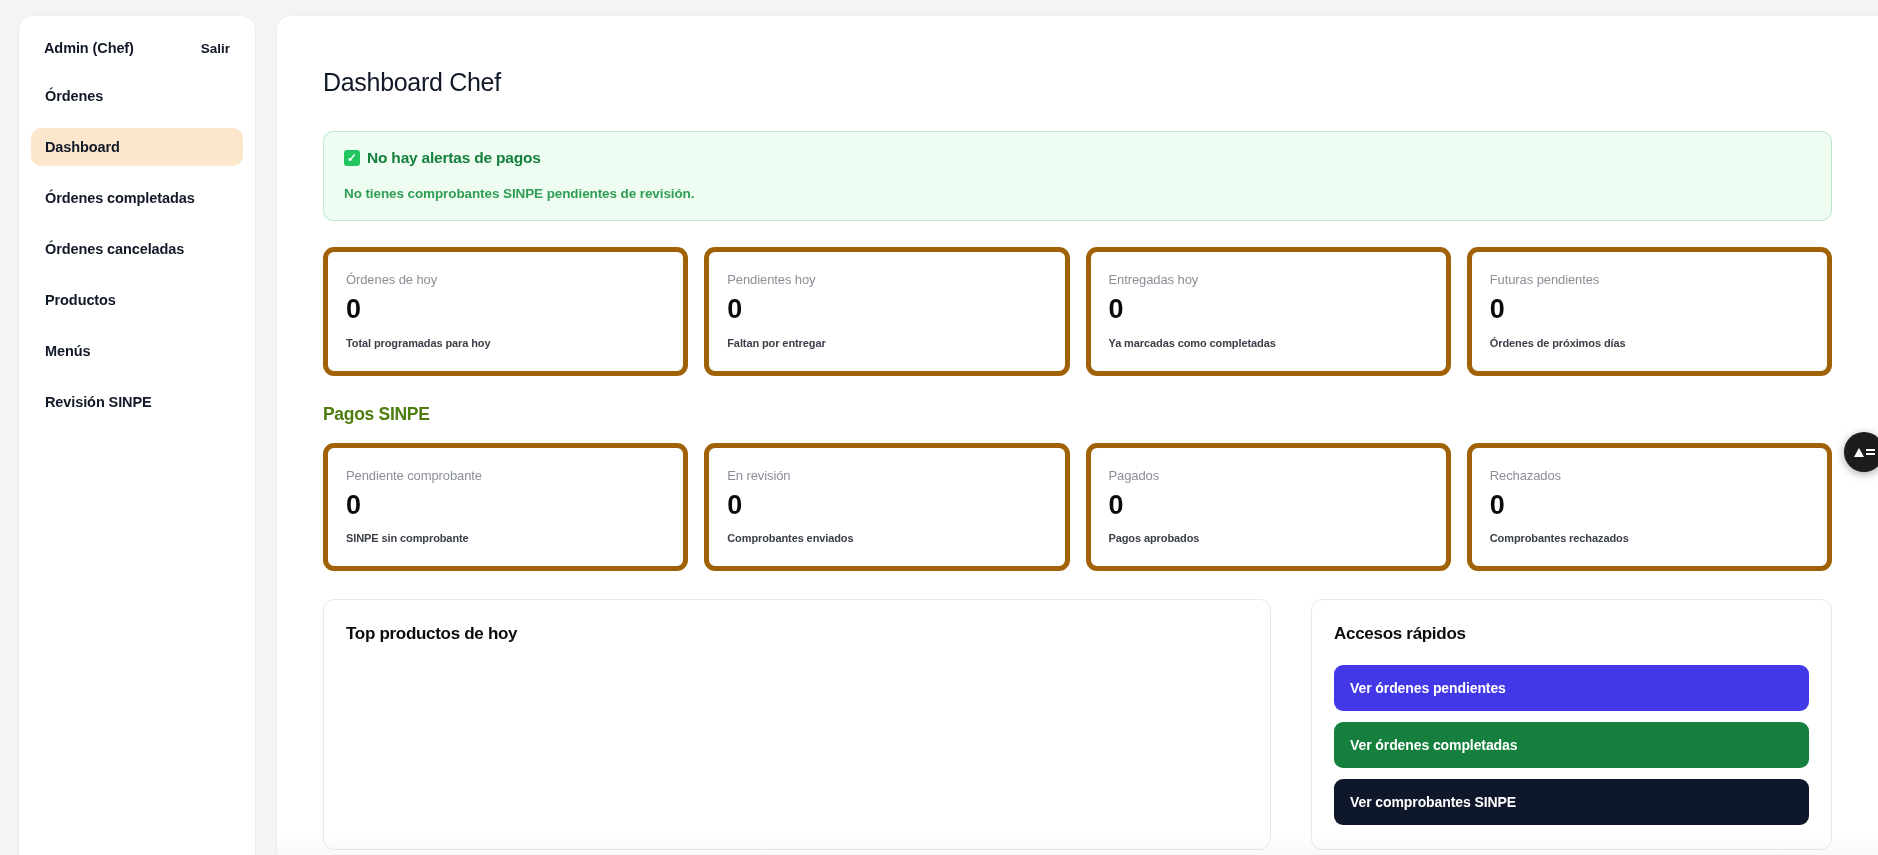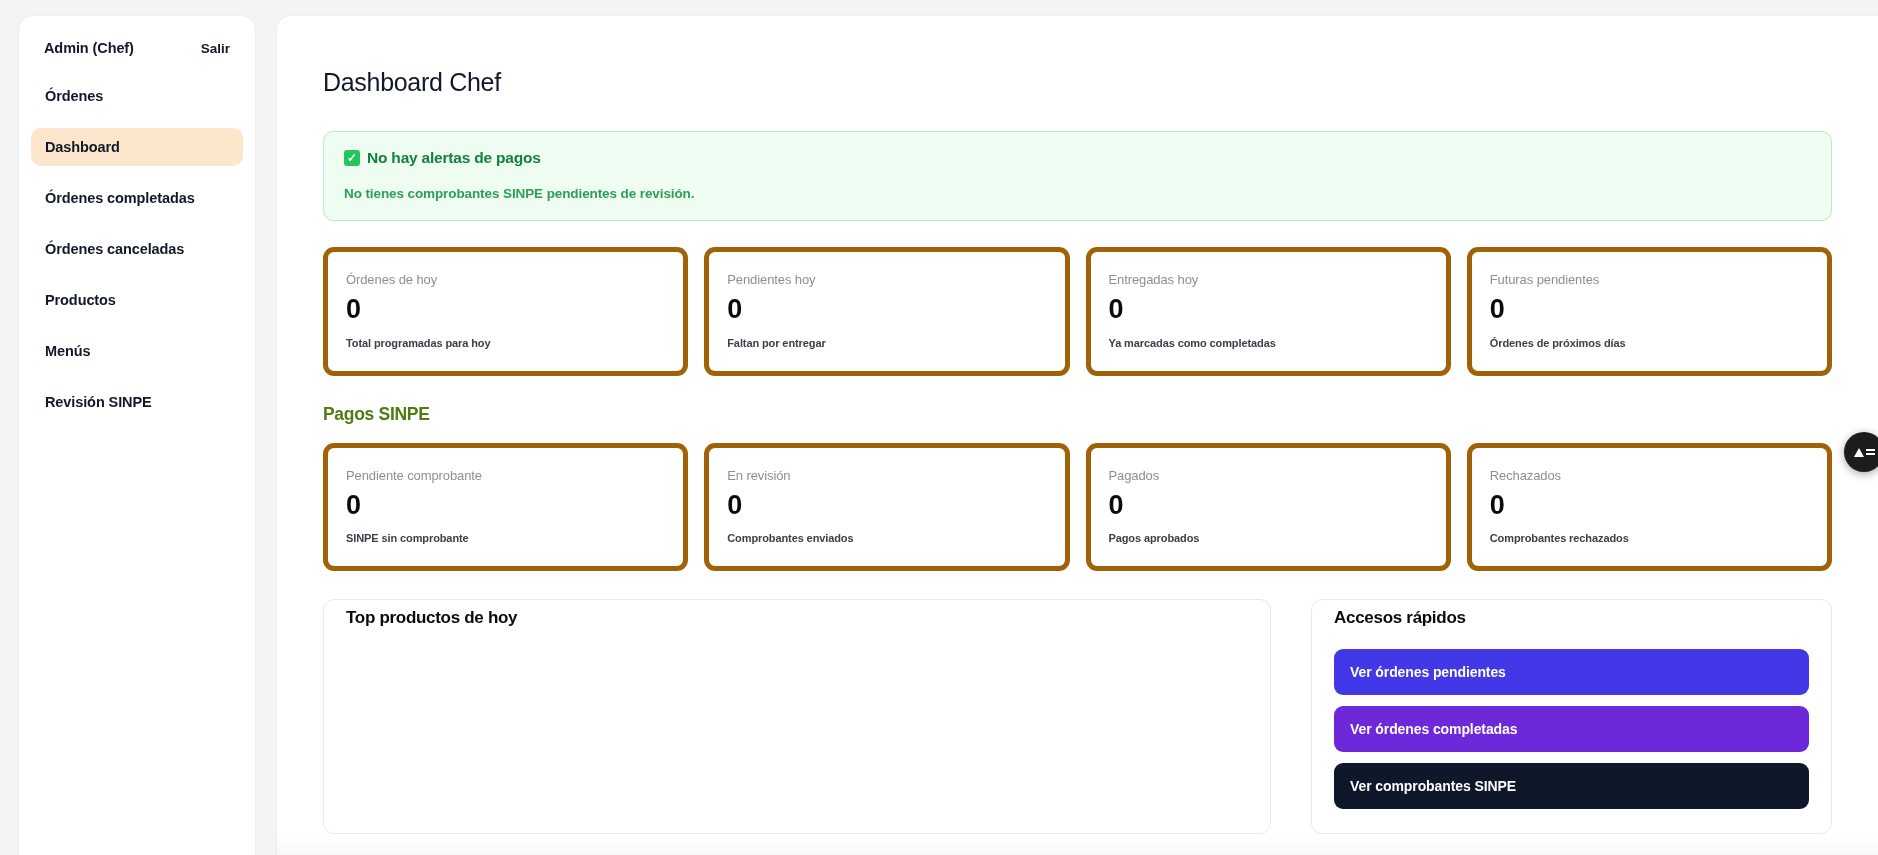--- a/index.html
+++ b/index.html
@@ -189,21 +189,21 @@
     display: grid;
     grid-template-columns: 1.82fr 1fr;
     gap: 40px;
     margin-top: 8px;
   }
 
   .panel {
     background: #ffffff;
     border: 1px solid #e8e9ec;
     border-radius: 11px;
-    padding: 8px 22px 24px 22px;
+    padding: 24px 22px 24px 22px;
     min-height: 230px;
   }
   .panel-title {
     font-size: 17px;
     font-weight: 700;
     color: #0b0b0c;
     letter-spacing: -0.3px;
     margin-bottom: 21px;
   }
   .panel-empty {
@@ -364,21 +364,21 @@
     <div class="bottom-grid">
 
       <section class="panel">
         <h3 class="panel-title">Top productos de hoy</h3>
       </section>
 
       <section class="panel">
         <h3 class="panel-title">Accesos rápidos</h3>
         <div class="quick-list">
           <button class="quick-btn" style="background:#4338e8">Ver órdenes pendientes</button>
-          <button class="quick-btn" style="background:#6d28d9">Ver órdenes completadas</button>
+          <button class="quick-btn" style="background:#15803d">Ver órdenes completadas</button>
           <button class="quick-btn" style="background:#0f172a">Ver comprobantes SINPE</button>
         </div>
       </section>
 
     </div>
 
     <div class="page-fade"></div>
   </main>
 
   <div class="dev-badge">

